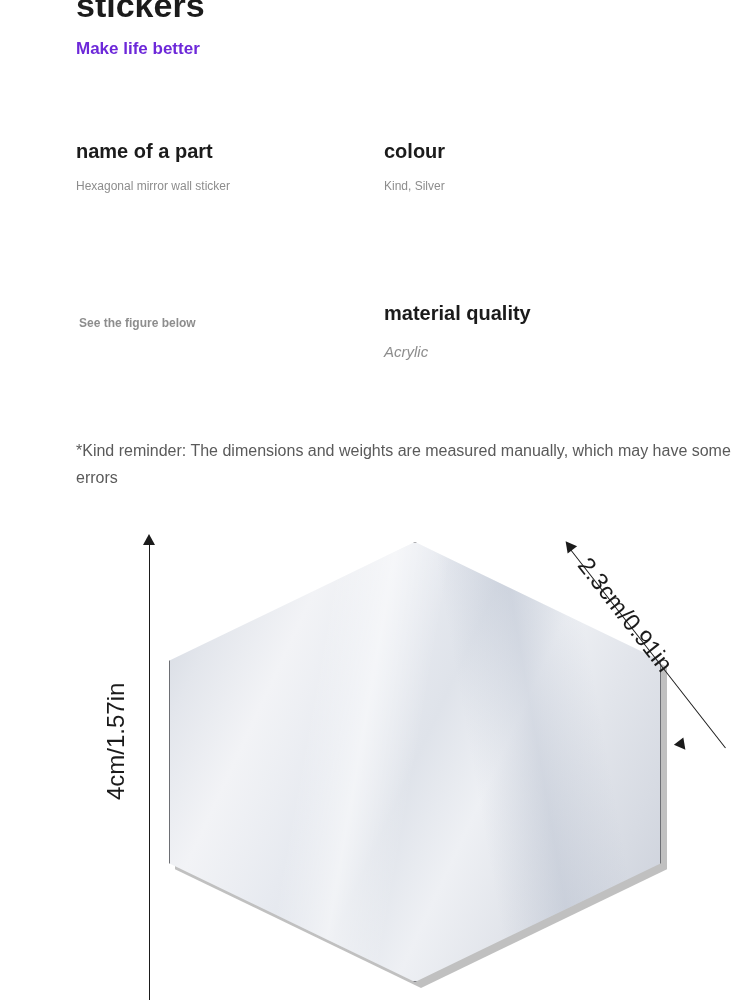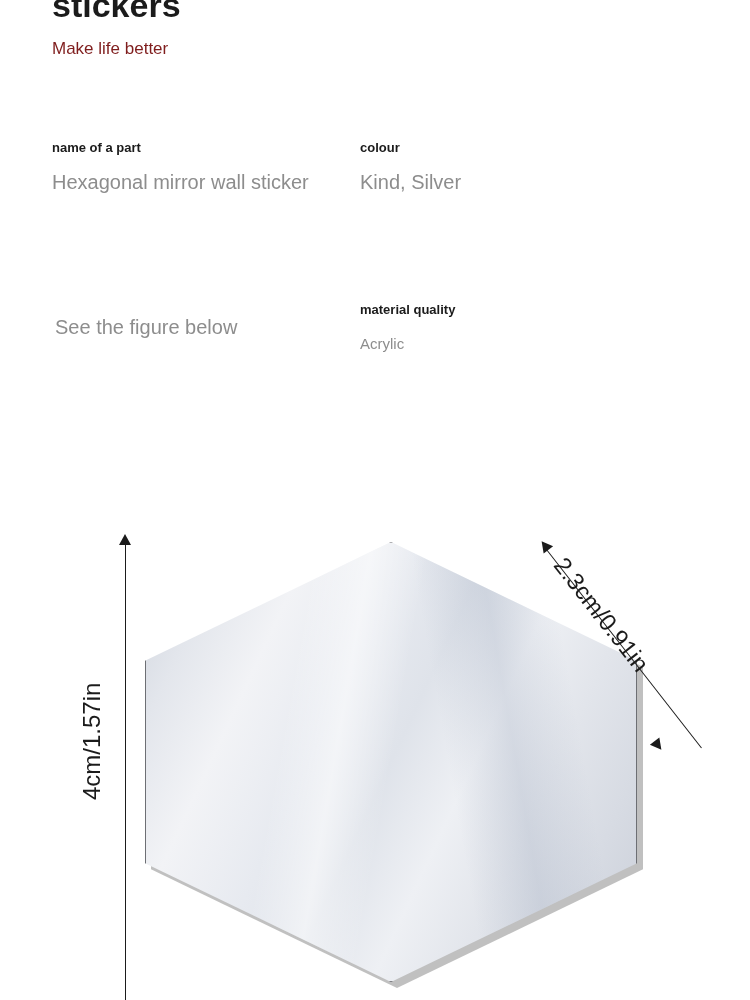--- a/index.html
+++ b/index.html
@@ -13,65 +13,66 @@
     position: relative;
     overflow: hidden;
     font-family: "Liberation Sans", sans-serif;
     color: #222;
   }
 
   .page {
     position: relative;
     width: 608px;
     height: 1000px;
+    margin-left: 24px;
   }
 
   
   .title {
     position: absolute;
     left: 52px;
     top: -14px;
     font-size: 34px;
     font-weight: bold;
     color: #1b1b1b;
     letter-spacing: 0px;
   }
   .subtitle {
     position: absolute;
     left: 52px;
     top: 39px;
     font-size: 17px;
-    color: #7f1d1d;
-    font-weight: normal;
+    color: #6d28d9;
+    font-weight: bold;
   }
 
   
   .spec {
     position: absolute;
   }
   .spec-label {
-    font-size: 13px;
+    font-size: 20px;
     font-weight: bold;
     color: #1b1b1b;
     white-space: nowrap;
   }
   .spec-value {
-    font-size: 20px;
+    font-size: 12px;
     color: #8d8d8d;
     margin-top: 16px;
     white-space: nowrap;
   }
 
   .spec-r1c1 { left: 52px;  top: 140px; }
   .spec-r1c2 { left: 360px; top: 140px; }
   .spec-r2c1 { left: 52px;  top: 302px; }
   .spec-r2c2 { left: 360px; top: 302px; }
 
-  .spec-r2c1 .spec-value { margin-top: 14px; padding-left: 3px; }
-  .spec-r2c2 .spec-value { margin-top: 18px; font-size: 15px; }
+  .spec-r2c1 .spec-value { margin-top: 14px; padding-left: 3px; font-weight: bold; }
+  .spec-r2c2 .spec-value { margin-top: 18px; font-size: 15px; font-style: italic; }
 
   
   .reminder {
     position: absolute;
     left: 52px;
     top: 437px;
     width: 660px;
     font-size: 16px;
     line-height: 27px;
     color: #5a5a5a;
@@ -226,20 +227,21 @@
 
   <div class="spec spec-r2c1">
     <div class="spec-value">See the figure below</div>
   </div>
 
   <div class="spec spec-r2c2">
     <div class="spec-label">material quality</div>
     <div class="spec-value">Acrylic</div>
   </div>
 
+  <div class="reminder">*Kind reminder: The dimensions and weights are measured manually, which may have some errors</div>
 
   <div class="diagram">
 
     <div class="hex-wrap">
       <div class="hex-shadow"></div>
       <div class="hex-body"></div>
       <div class="hex-gloss"></div>
     </div>
 
     <div class="v-line"></div>

